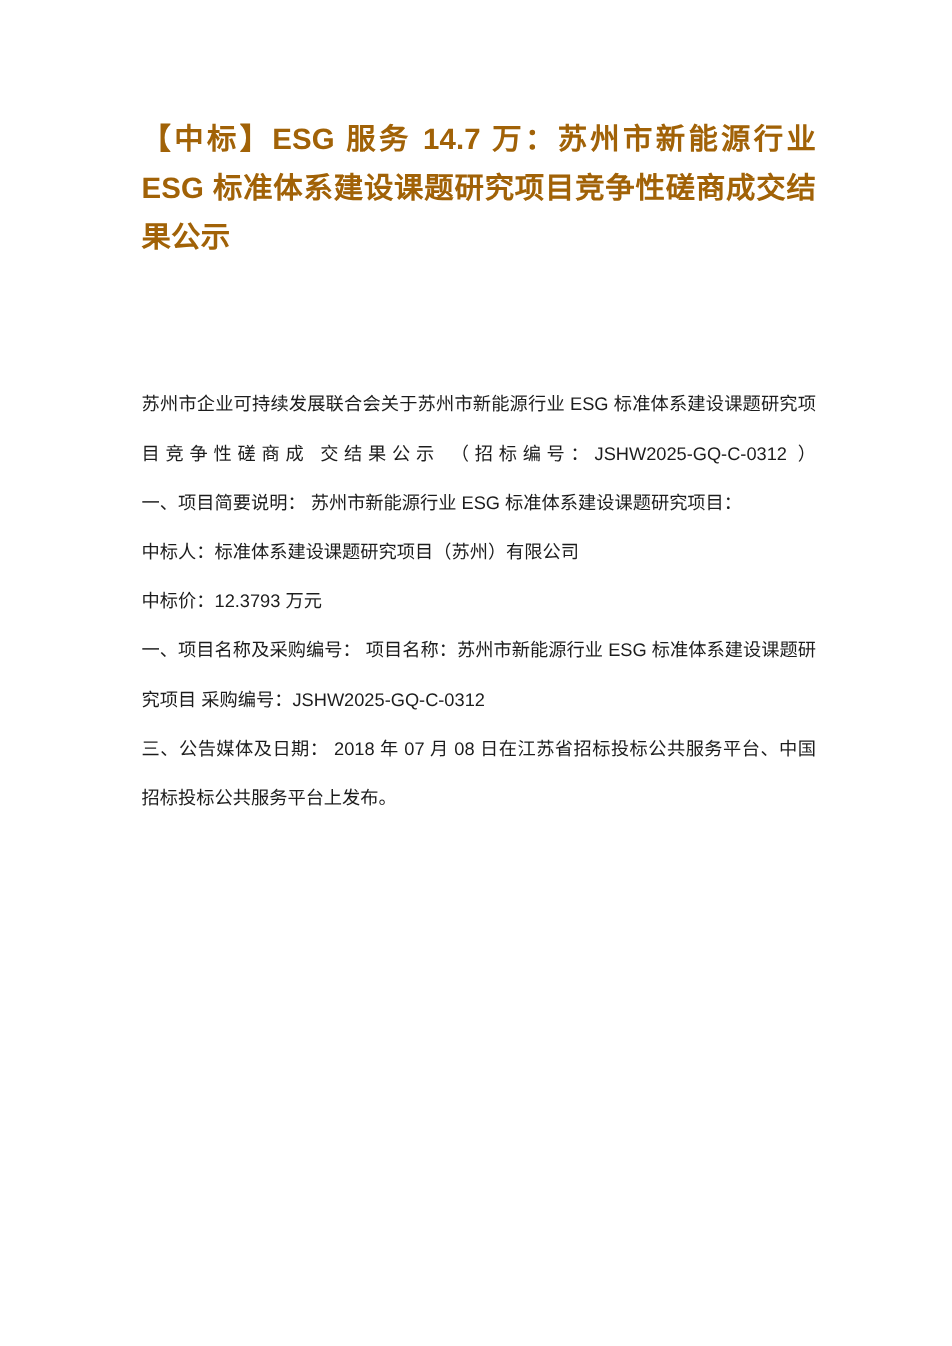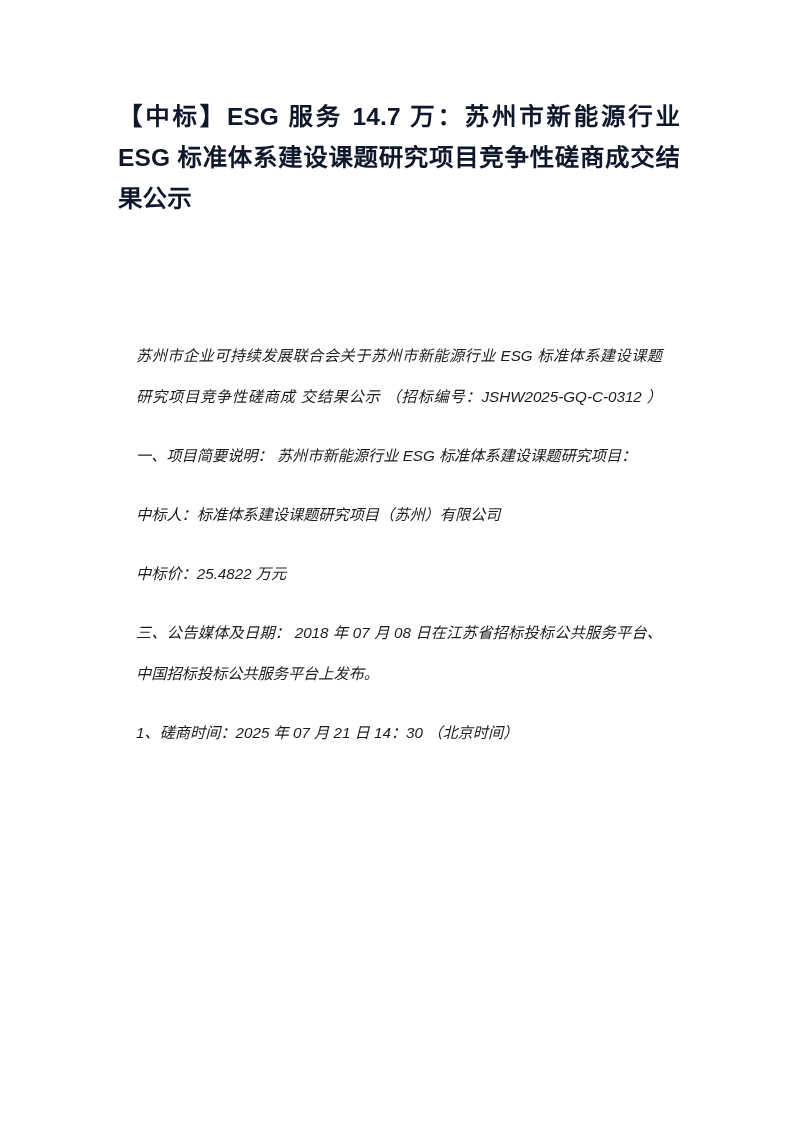--- a/index.html
+++ b/index.html
@@ -29,35 +29,34 @@
   }
   .doc-title {
     margin: 0;
     padding-top: 96px;
     font-size: 24.5px;
     font-weight: bold;
     line-height: 41px;
     letter-spacing: 0.1px;
     text-align: justify;
     text-justify: inter-ideograph;
-    color: #0f172a;
+    color: #a16207;
   }
   .spacer {
     height: 98px;
   }
   p.para {
-    margin: 18px;
+    margin: 0;
     font-size: 15.2px;
     font-weight: normal;
     line-height: 41px;
     text-align: justify;
     text-justify: inter-ideograph;
     color: #1c1c1c;
     word-break: break-all;
-    font-style: italic;
   }
   p.para.stretch {
     text-align-last: justify;
   }
 </style>
 </head>
 <body>
 
 <div class="page">
   <div class="doc-body">
@@ -65,25 +64,25 @@
     <h1 class="doc-title">【中标】ESG 服务 14.7 万：苏州市新能源行业 ESG 标准体系建设课题研究项目竞争性磋商成交结果公示</h1>
 
     <div class="spacer"></div>
 
     <p class="para stretch">苏州市企业可持续发展联合会关于苏州市新能源行业 ESG 标准体系建设课题研究项目竞争性磋商成 交结果公示 （招标编号：JSHW2025-GQ-C-0312 ）</p>
 
     <p class="para">一、项目简要说明： 苏州市新能源行业 ESG 标准体系建设课题研究项目：</p>
 
     <p class="para">中标人：标准体系建设课题研究项目（苏州）有限公司</p>
 
-    <p class="para">中标价：25.4822 万元</p>
+    <p class="para">中标价：12.3793 万元</p>
 
 
 
+    <p class="para">一、项目名称及采购编号： 项目名称：苏州市新能源行业 ESG 标准体系建设课题研究项目 采购编号：JSHW2025-GQ-C-0312</p>
 
 
     <p class="para">三、公告媒体及日期： 2018 年 07 月 08 日在江苏省招标投标公共服务平台、中国招标投标公共服务平台上发布。</p>
 
 
-    <p class="para">1、磋商时间：2025 年 07 月 21 日 14：30 （北京时间）</p>
 
   </div>
 </div>
 
 </body></html>

